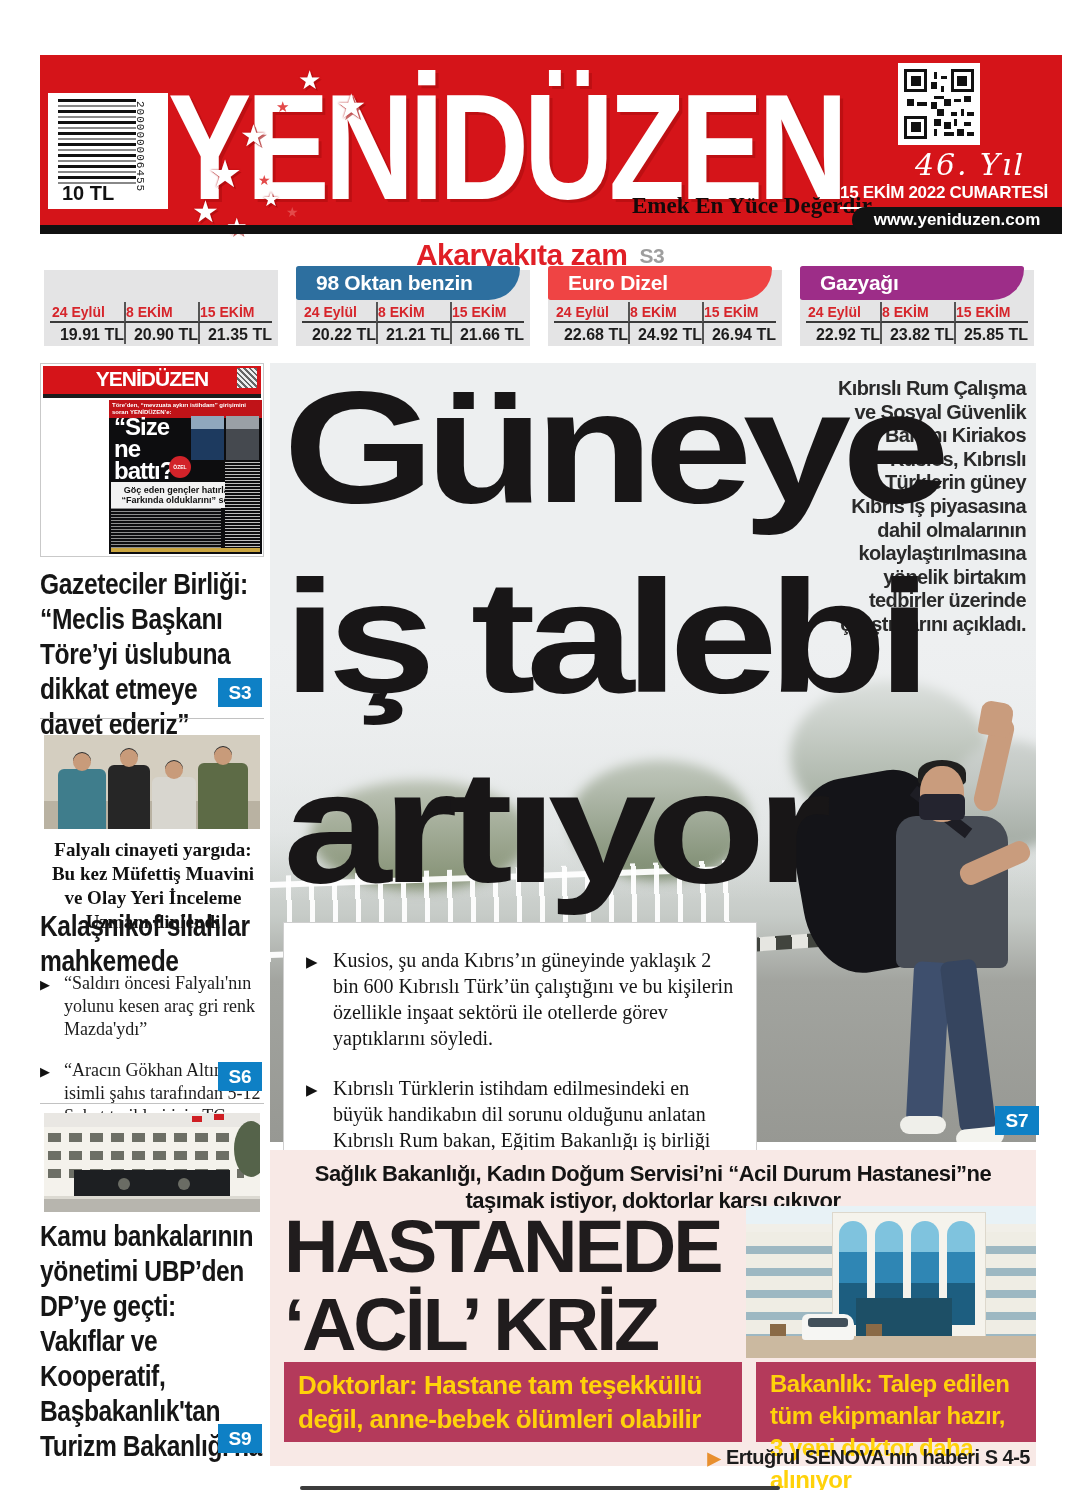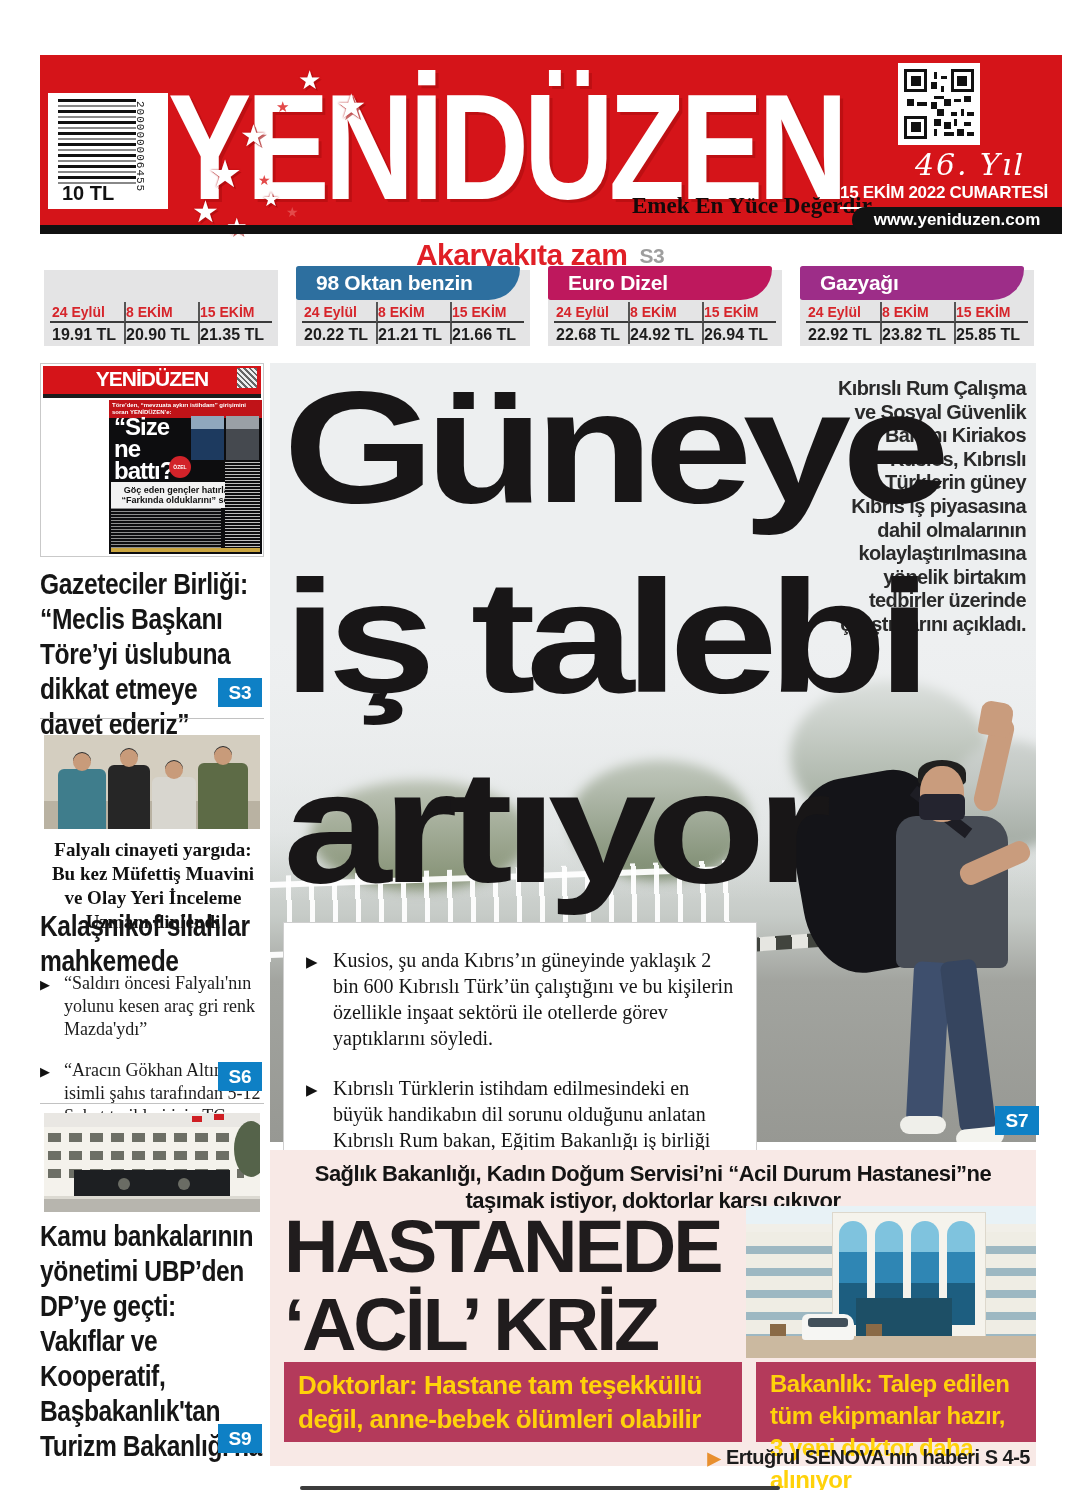--- a/index.html
+++ b/index.html
@@ -30,21 +30,21 @@
              color:#ffffff;font-weight:bold;font-size:17px;text-align:center;line-height:26px;}
 
   
   .fuel-title{left:0;top:238px;width:1080px;text-align:center;font-size:30px;font-weight:bold;color:#e01f26;letter-spacing:-0.5px;}
   .fuel-title .pref{color:#9e9e9e;font-size:21px;margin-left:12px;vertical-align:2px;}
   .ftable{top:270px;width:234px;height:76px;background:#e4e4e5;}
   .ft-head{position:absolute;left:0;top:-4px;width:224px;height:34px;border-radius:4px 4px 46px 4px;
            color:#ffffff;font-weight:bold;font-size:21px;line-height:34px;padding-left:20px;box-sizing:border-box;letter-spacing:-0.3px;}
   .ft-grid{position:absolute;left:6px;top:32px;width:222px;display:grid;grid-template-columns:1fr 1fr 1fr;}
   .ft-date{color:#d6252b;font-weight:bold;font-size:14px;padding:2px 0 1px 2px;border-bottom:2px solid #3a3a3a;}
-  .ft-price{color:#1d1d1d;font-weight:bold;font-size:16px;padding:3px 0 0 2px;}
+  .ft-price{color:#1d1d1d;font-weight:bold;font-size:16px;padding:3px 0 0 2px;text-align:right;}
   .ft-c2,.ft-c3{border-left:2px solid #555;padding-left:0;}
 
   
   .rule{height:1px;background:#c2c2c2;}
   .badge{background:#0e80c5;color:#ffffff;font-weight:bold;font-size:19px;text-align:center;
          width:44px;height:29px;line-height:29px;display:inline-block;}
   .condx{display:inline-block;transform:scaleX(0.82);transform-origin:left;white-space:nowrap;}
   .sb-head{font-weight:bold;color:#161616;font-size:30px;line-height:35px;letter-spacing:-0.5px;}
 
   
@@ -232,21 +232,21 @@
     <div class="ft-grid">
       <div class="ft-date">24 Eylül</div>
       <div class="ft-date ft-c2">8 EKİM</div>
       <div class="ft-date ft-c3">15 EKİM</div>
       <div class="ft-price">20.22 TL</div>
       <div class="ft-price ft-c2">21.21 TL</div>
       <div class="ft-price ft-c3">21.66 TL</div>
     </div>
   </div>
   <div class="abs ftable" style="left:548px;">
-    <div class="ft-head" style="background:#be185d;">Euro Dizel</div>
+    <div class="ft-head" style="background:#ef4444;">Euro Dizel</div>
     <div class="ft-grid">
       <div class="ft-date">24 Eylül</div>
       <div class="ft-date ft-c2">8 EKİM</div>
       <div class="ft-date ft-c3">15 EKİM</div>
       <div class="ft-price">22.68 TL</div>
       <div class="ft-price ft-c2">24.92 TL</div>
       <div class="ft-price ft-c3">26.94 TL</div>
     </div>
   </div>
   <div class="abs ftable" style="left:800px;">

